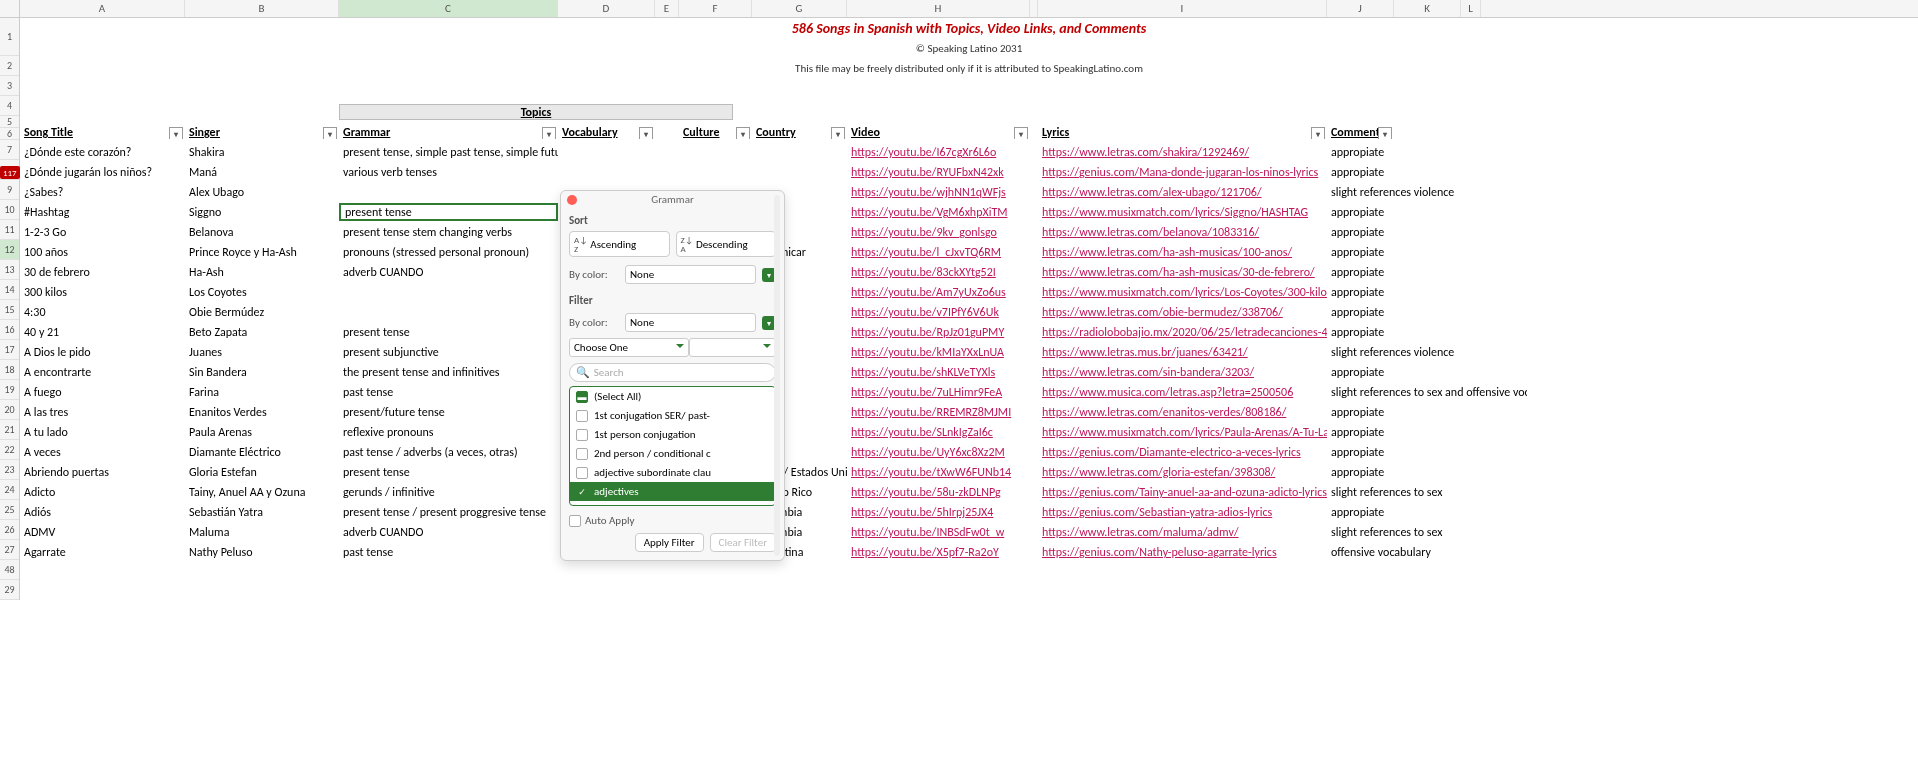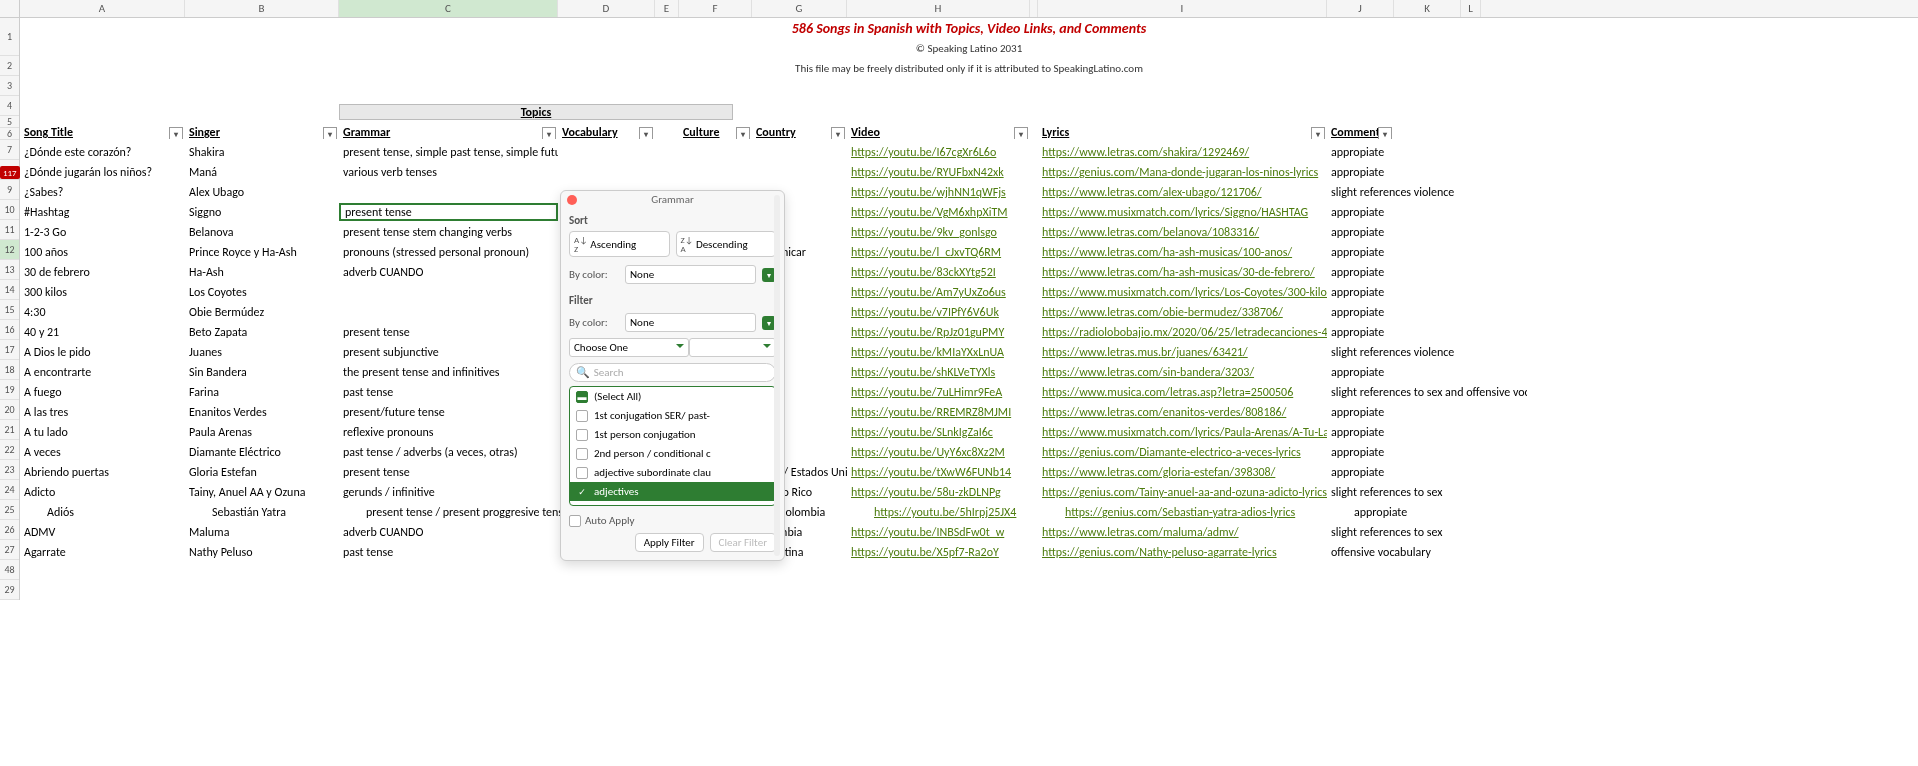--- a/index.html
+++ b/index.html
@@ -14,21 +14,21 @@
   .row-header.active { background: #d0e8d0; }
   .content { flex: 1; position: relative; }
   .row { display: flex; height: 20px; align-items: center; }
   .cell { padding: 0 4px; white-space: nowrap; overflow: hidden; text-overflow: clip; font-size: 12px; }
   .title-row { height: 40px; justify-content: center; color: #E8A33D; font-size: 32px; font-weight: bold; font-family: Georgia, serif; }
   .subtitle-row { justify-content: center; color: #C00000; font-style: italic; font-weight: bold; font-size: 14px; font-family: Georgia, serif; }
   .copy-row, .dist-row { justify-content: center; font-size: 11px; color: #333; }
   .topics-row .topics-cell { background: #e8e8e8; text-align: center; font-weight: bold; text-decoration: underline; border: 1px solid #bbb; }
   .header-row .hcell { font-weight: bold; text-decoration: underline; position: relative; }
   .filter-btn { position: absolute; right: 2px; top: 2px; width: 14px; height: 14px; border: 1px solid #999; background: #fff; font-size: 8px; text-align: center; line-height: 12px; color: #555; cursor: pointer; }
-  .link { color: #4d7c0f; text-decoration: underline; cursor: pointer; }
+  .link { color: #be185d; text-decoration: underline; cursor: pointer; }
   .active-cell { border: 2px solid #2E7D32; }
   .comment-indicator { position: absolute; left: -20px; background: #C00000; color: #fff; font-size: 9px; padding: 1px 3px; border-radius: 2px; }
   
   .filter-popup { position: absolute; left: 560px; top: 190px; width: 225px; background: #f7f7f7; border: 1px solid #ccc; border-radius: 6px; box-shadow: 0 4px 12px rgba(0,0,0,0.15); font-size: 11px; }
   .filter-popup .close-dot { position: absolute; left: 6px; top: 4px; width: 10px; height: 10px; background: #ff5f57; border-radius: 50%; }
   .filter-popup .popup-title { text-align: center; padding: 2px 0 4px; color: #666; font-size: 11px; }
   .filter-popup .section-label { padding: 4px 8px; font-weight: bold; color: #555; }
   .filter-popup .sort-buttons { display: flex; gap: 6px; padding: 0 8px 6px; }
   .filter-popup .sort-btn { flex: 1; border: 1px solid #ccc; background: #fff; border-radius: 4px; padding: 3px 4px; font-size: 11px; display: flex; align-items: center; gap: 3px; cursor: pointer; }
   .filter-popup .row-line { display: flex; align-items: center; padding: 2px 8px 6px; gap: 6px; }
@@ -375,21 +375,21 @@
           <div class="cell" style="width: 97px;"></div>
           <div class="cell" style="width: 24px;"></div>
           <div class="cell" style="width: 73px;"></div>
           <div class="cell" style="width: 95px;">Puerto Rico</div>
           <div class="cell" style="width: 183px;"><span class="link">https://youtu.be/58u-zkDLNPg</span></div>
           <div class="cell" style="width: 8px;"></div>
           <div class="cell" style="width: 289px;"><span class="link">https://genius.com/Tainy-anuel-aa-and-ozuna-adicto-lyrics</span></div>
           <div class="cell" style="width: 200px;">slight references to sex</div>
         </div>
         <div class="row" style="position: relative;">
-          <div class="cell" style="width: 165px; margin-left: 23px;">Adiós</div>
+          <div class="cell" style="width: 165px;">Adiós</div>
           <div class="cell" style="width: 154px;">Sebastián Yatra</div>
           <div class="cell" style="width: 219px;">present tense / present proggresive tense</div>
           <div class="cell" style="width: 97px;">love</div>
           <div class="cell" style="width: 24px;"></div>
           <div class="cell" style="width: 73px;"></div>
           <div class="cell" style="width: 95px;">Colombia</div>
           <div class="cell" style="width: 183px;"><span class="link">https://youtu.be/5hIrpj25JX4</span></div>
           <div class="cell" style="width: 8px;"></div>
           <div class="cell" style="width: 289px;"><span class="link">https://genius.com/Sebastian-yatra-adios-lyrics</span></div>
           <div class="cell" style="width: 200px;">appropiate</div>

